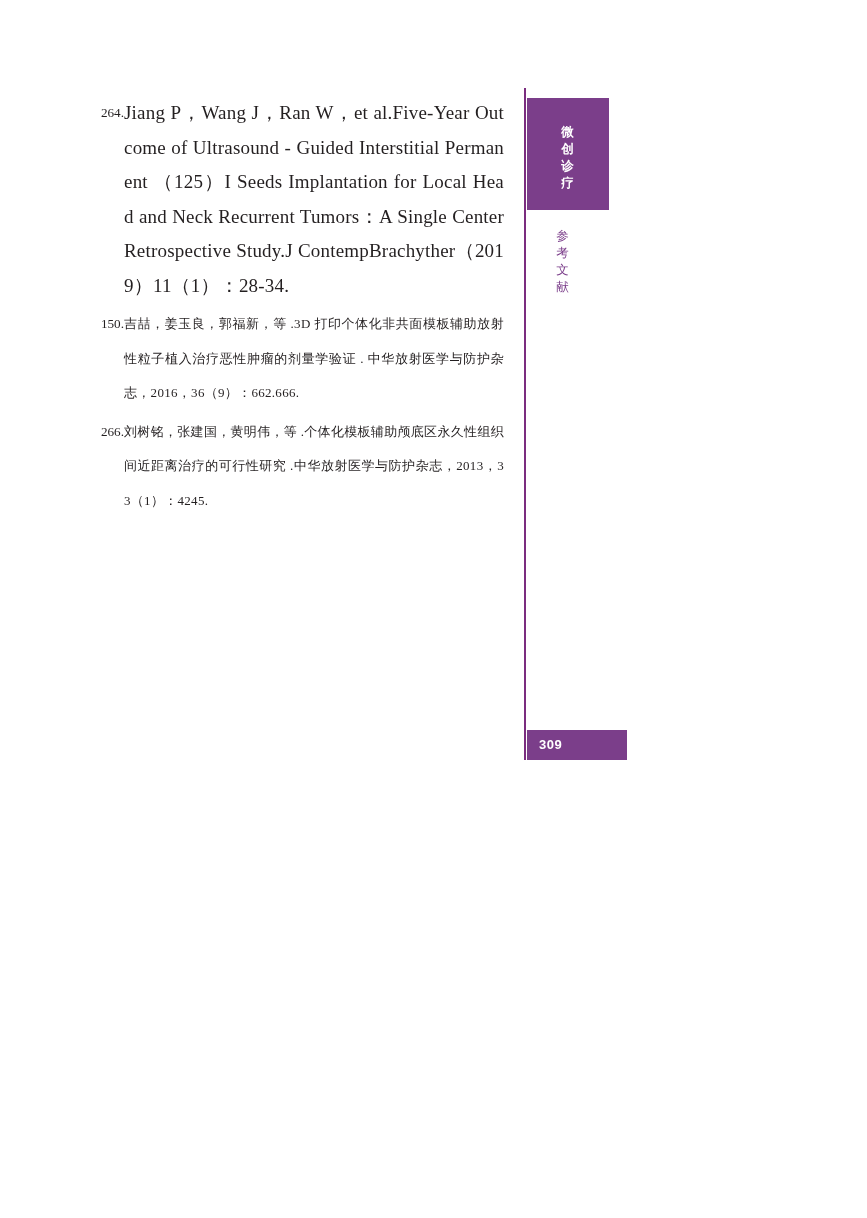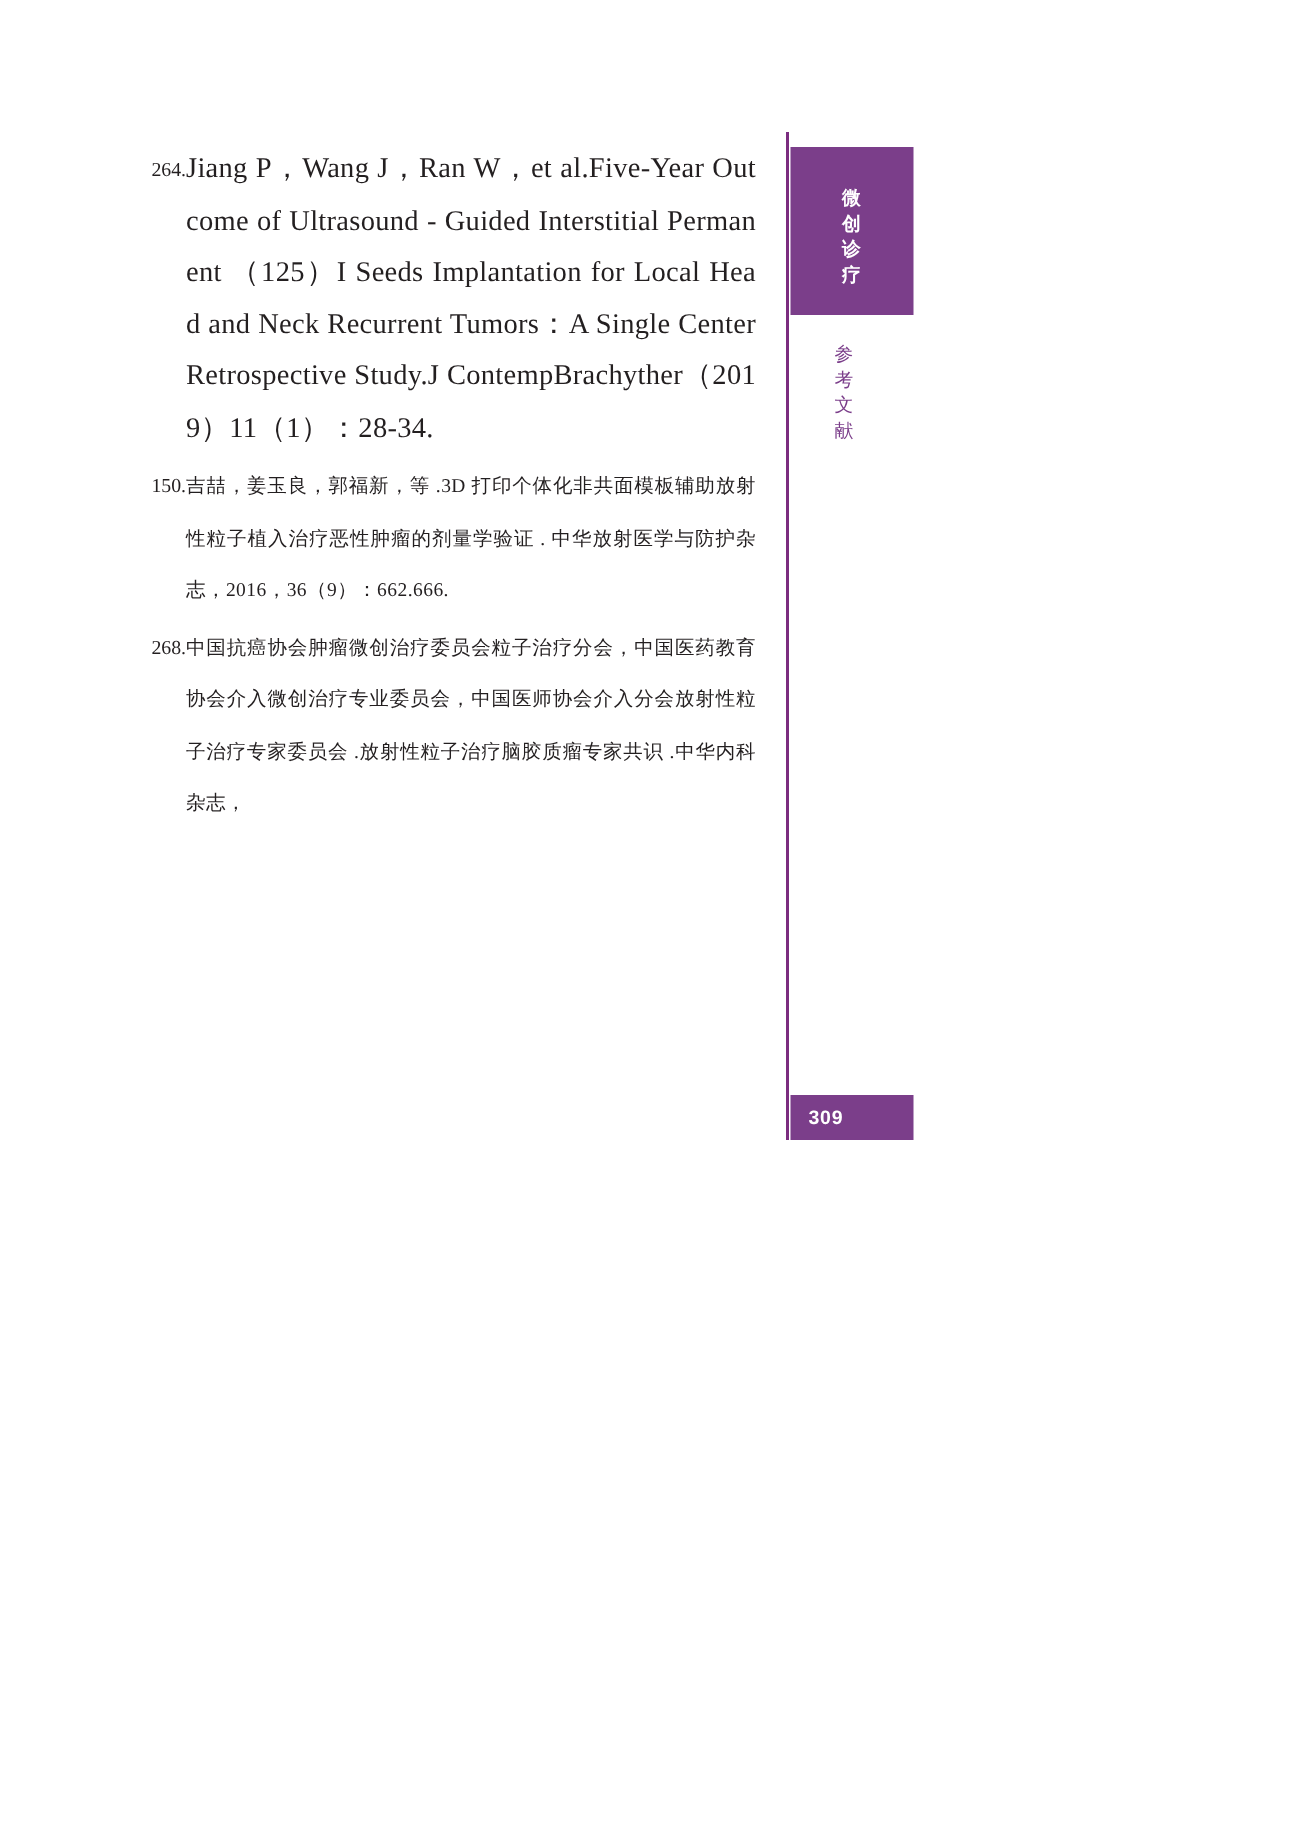--- a/index.html
+++ b/index.html
@@ -69,21 +69,21 @@
     line-height: 17px;
     letter-spacing: 1px;
     text-align: center;
   }
   .section-label span { display: block; }
 
   .page-number-box {
     position: absolute;
     left: 527px;
     top: 730px;
-    width: 82px;
+    width: 100px;
     height: 30px;
     background: #7b3e8a;
   }
   .page-number-box .pnum {
     position: absolute;
     left: 12px;
     top: 7px;
     color: #ffffff;
     font-family: "Liberation Sans", sans-serif;
     font-size: 13px;
@@ -162,21 +162,21 @@
     <div class="ref-item">
       <div class="ref-num">264.</div>
       <div class="ref-body latin">Jiang P，Wang J，Ran W，et al.Five-Year Outcome of Ultrasound - Guided Interstitial Permanent （125）I Seeds Implantation for Local Head and Neck Recurrent Tumors：A Single Center Retrospective Study.J ContempBrachyther（2019）11（1）：28-34.</div>
     </div>
 
     <div class="ref-item">
       <div class="ref-num">150.</div>
       <div class="ref-body cjk">吉喆，姜玉良，郭福新，等 .3D 打印个体化非共面模板辅助放射性粒子植入治疗恶性肿瘤的剂量学验证 . 中华放射医学与防护杂志，2016，36（9）：662.666.</div>
     </div>
 
+    <div class="ref-item">
+      <div class="ref-num">266.</div>
+      <div class="ref-body cjk">刘树铭，张建国，黄明伟，等 .个体化模板辅助颅底区永久性组织间近距离治疗的可行性研究 .中华放射医学与防护杂志，2013，33（1）：4245.</div>
+    </div>
 
 
-    <div class="ref-item">
-      <div class="ref-num">268.</div>
-      <div class="ref-body cjk">中国抗癌协会肿瘤微创治疗委员会粒子治疗分会，中国医药教育协会介入微创治疗专业委员会，中国医师协会介入分会放射性粒子治疗专家委员会 .放射性粒子治疗脑胶质瘤专家共识 .中华内科杂志，</div>
-    </div>
 
   </div>
 </div>
 
 </body></html>

